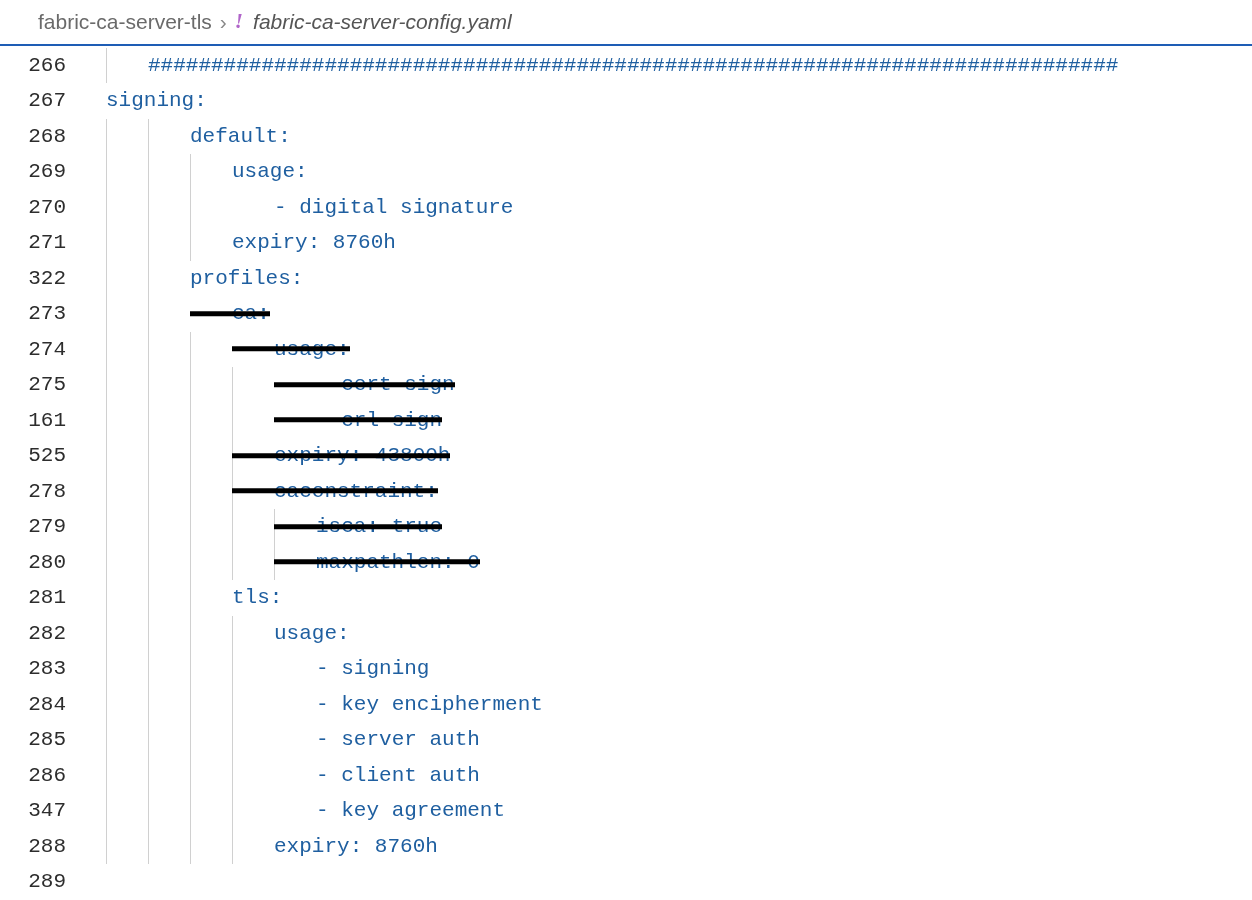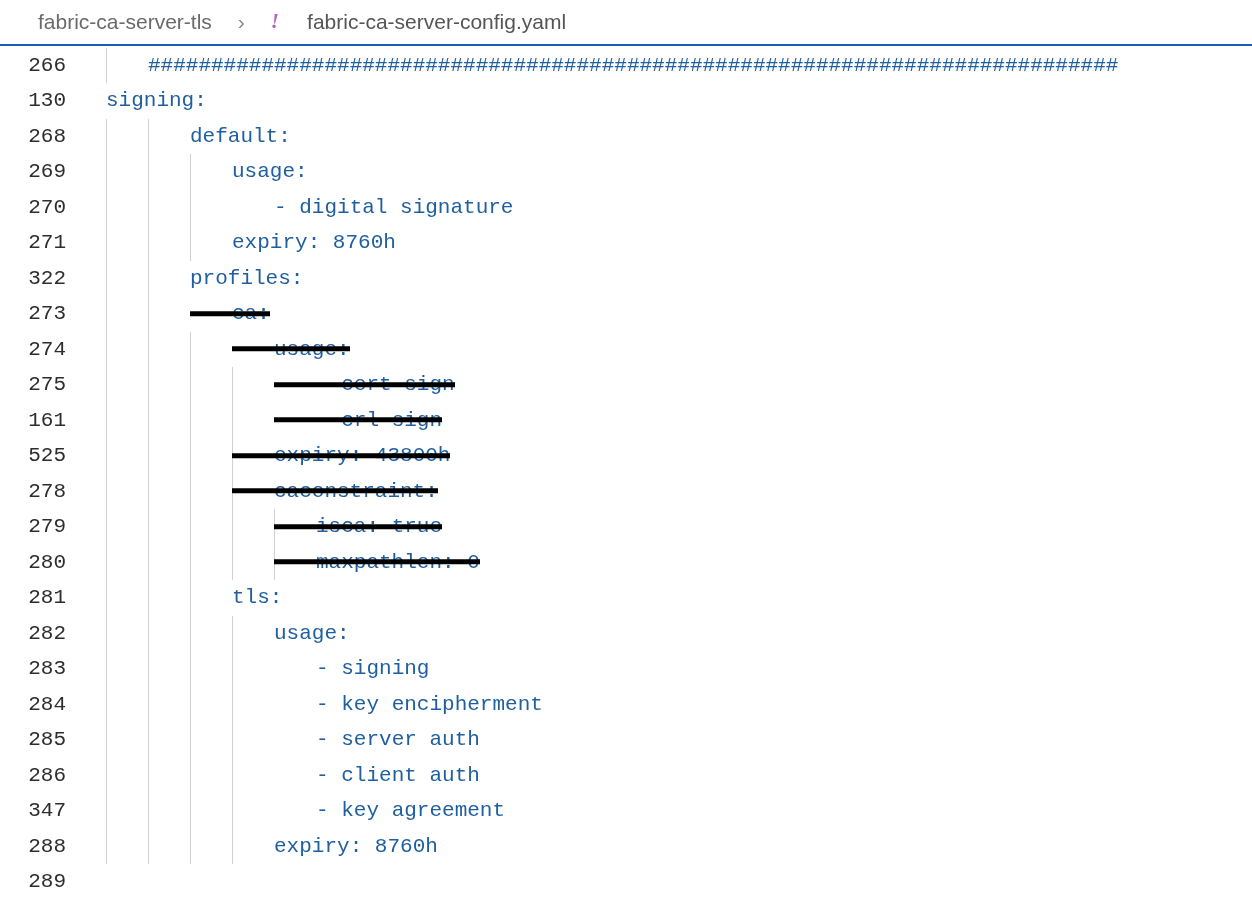--- a/index.html
+++ b/index.html
@@ -11,34 +11,35 @@
     line-height: 1.7;
   }
   .breadcrumb {
     padding: 4px 18px 4px 38px;
     font-size: 21px;
     color: #6a6a6a;
     font-family: -apple-system, "Segoe UI", sans-serif;
     border-bottom: 2px solid #1e5db5;
     display: flex;
     align-items: center;
-    gap: 26px;
+    gap: 8px;
   }
   .chevron {
     color: #888;
   }
   .yaml-icon {
     color: #b064c9;
     font-weight: bold;
     font-style: italic;
     font-family: serif;
     margin-right: 2px;
   }
   .file-name {
     color: #555;
+    font-style: italic;
   }
   .editor {
     display: flex;
     padding-top: 2px;
   }
   .gutter {
     width: 92px;
     text-align: right;
     color: #2d2d2d;
     user-select: none;
@@ -93,21 +94,21 @@
 <div class="breadcrumb">
   <span>fabric-ca-server-tls</span>
   <span class="chevron">›</span>
   <span class="yaml-icon">!</span>
   <span class="file-name">fabric-ca-server-config.yaml</span>
 </div>
 
 <div class="editor">
   <div class="gutter" id="gutter">
       <div>266</div>
-      <div>130</div>
+      <div>267</div>
       <div>268</div>
       <div>269</div>
       <div>270</div>
       <div>271</div>
       <div>322</div>
       <div>273</div>
       <div>274</div>
       <div>275</div>
       <div>161</div>
       <div>525</div>

